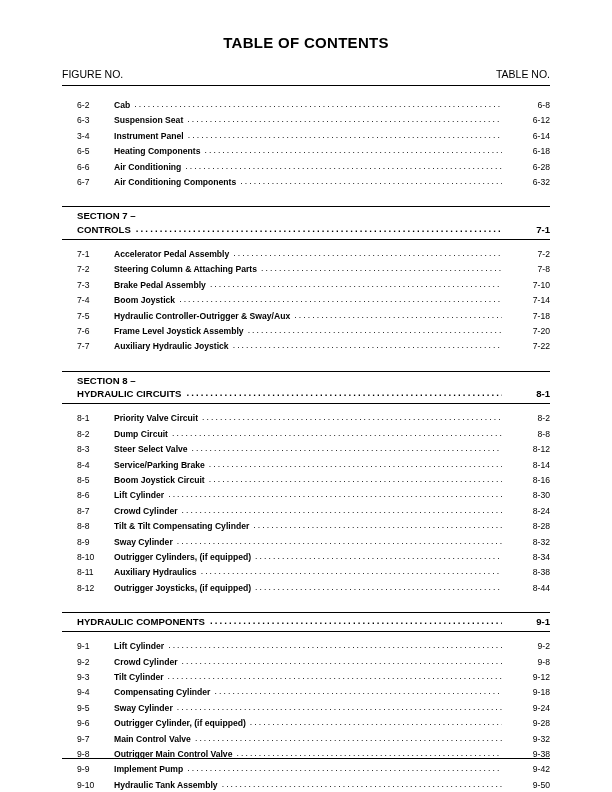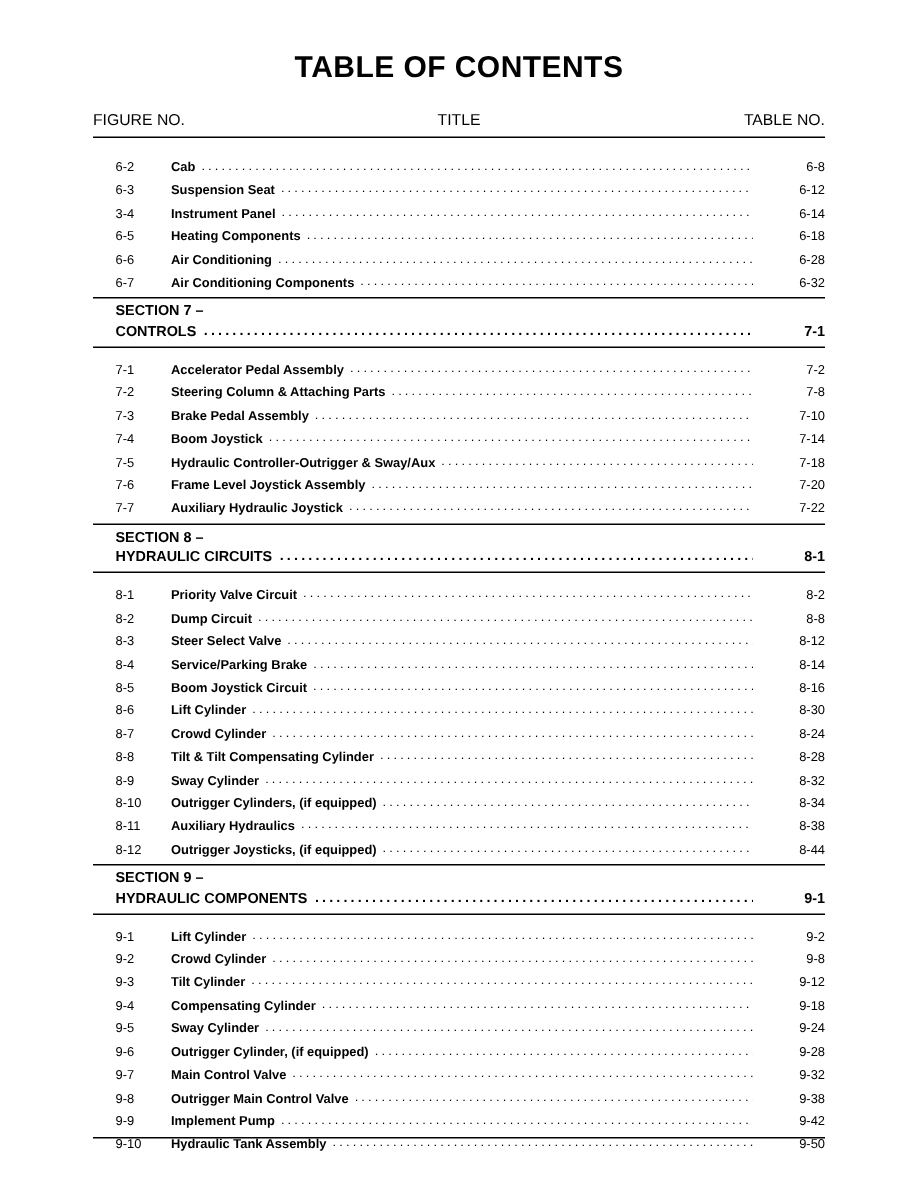--- a/index.html
+++ b/index.html
@@ -17,21 +17,21 @@
   .page {
     position: absolute;
     left: 0; top: 0;
     width: 612px;
     height: 792px;
     box-sizing: border-box;
     padding: 0 62px;
   }
   .doc-title {
     text-align: center;
-    font-size: 20px;
+    font-size: 15px;
     font-weight: bold;
     letter-spacing: 0.3px;
     margin-top: 34px;
     margin-bottom: 0;
   }
   .col-header {
     position: relative;
     margin-top: 17px;
     height: 15px;
     font-size: 10.5px;
@@ -92,21 +92,21 @@
   }
   .row .pg {
     flex: 0 0 auto;
     width: 44px;
     text-align: right;
     padding-left: 4px;
   }
 
   
   .section {
-    margin-top: 2px;
+    margin-top: 16px;
   }
   .section .sec-rule-top {
     border-top: 1.3px solid #000;
     margin-bottom: 2px;
   }
   .section .sec-name {
     font-size: 9.6px;
     font-weight: bold;
     padding-left: 15px;
     line-height: 13.5px;
@@ -168,21 +168,20 @@
 </style>
 </head>
 <body>
 
 <div class="page">
 
   <div class="doc-title">TABLE OF CONTENTS</div>
 
   <div class="col-header">
     <span class="ch-figure">FIGURE NO.</span>
-    <span class="ch-title">TITLE</span>
     <span class="ch-page">TABLE NO.</span>
   </div>
   <div class="rule"></div>
 
   <div class="toc" id="toc">
       <div class="row">
         <span class="num">6-2</span>
         <span class="label">Cab</span>
         <span class="dots">........................................................................................................................................................................................................</span>
         <span class="pg">6-8</span>
@@ -348,21 +347,20 @@
         <span class="pg">8-38</span>
       </div>
       <div class="row">
         <span class="num">8-12</span>
         <span class="label">Outrigger Joysticks, (if equipped)</span>
         <span class="dots">........................................................................................................................................................................................................</span>
         <span class="pg">8-44</span>
       </div>
       <div class="section">
         <div class="sec-rule-top"></div>
-        <div class="sec-name">SECTION  9 –</div>
         <div class="sec-row">
           <span class="label">HYDRAULIC COMPONENTS</span>
           <span class="dots">........................................................................................................................................................................................................</span>
           <span class="pg">9-1</span>
         </div>
         <div class="sec-rule-bot"></div>
       </div>
       <div class="group-gap"></div>
       <div class="row">
         <span class="num">9-1</span>

